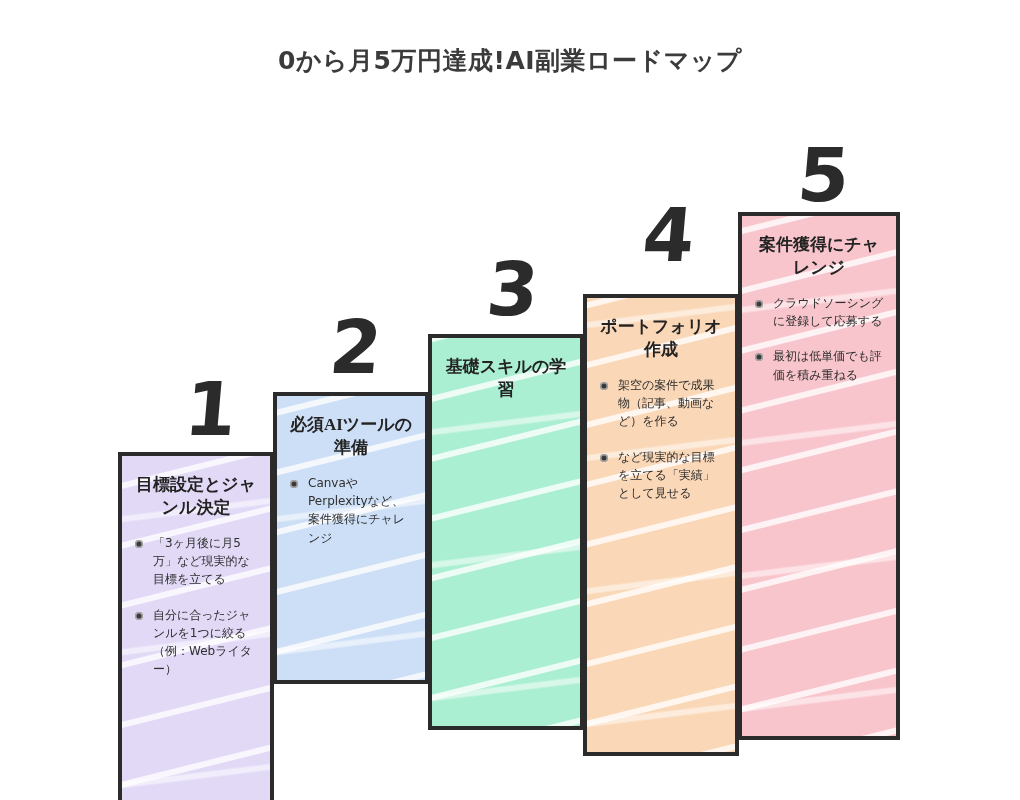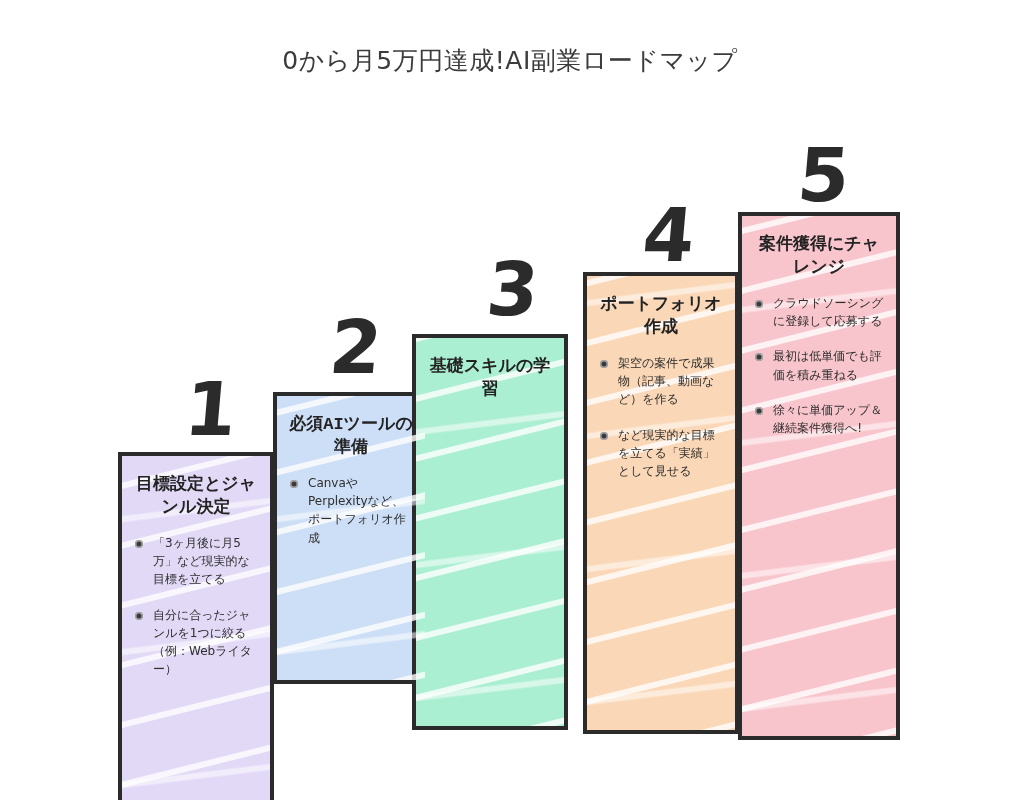--- a/index.html
+++ b/index.html
@@ -20,21 +20,21 @@
     height: 800px;
     background: #ffffff;
   }
   #title {
     position: absolute;
     left: 0;
     top: 44px;
     width: 1020px;
     text-align: center;
     font-size: 25px;
-    font-weight: normal;
+    font-weight: bold;
     color: #3b3b3b;
     letter-spacing: 0.5px;
     font-family: "DejaVu Sans", "Liberation Sans", sans-serif;
   }
   .step-col {
     position: absolute;
     box-sizing: border-box;
     border: 4px solid #2b2b2b;
     overflow: hidden;
   }
@@ -82,21 +82,21 @@
     z-index: 3;
     padding: 18px 12px 0 12px;
   }
   .col-head {
     text-align: center;
     font-weight: bold;
     font-size: 17px;
     line-height: 1.35;
     color: #232323;
     margin-bottom: 14px;
-    font-family: Liberation Mono, monospace;
+    font-family: Liberation Serif, serif;
   }
   .bullets {
     margin: 0;
     padding: 0;
     list-style: none;
   }
   .bullets li {
     position: relative;
     padding-left: 19px;
     margin-bottom: 17px;
@@ -149,37 +149,37 @@
   </div>
 
   <div class="step-num" style="left:330px; top:310px;">2</div>
   <div class="step-col" style="left:273px; top:392px; width:156px; height:292px;">
     <div class="col-fill" style="background:#cddff6;"></div>
     <div class="streaks"></div>
     <div class="streaks2"></div>
     <div class="col-content">
       <div class="col-head">必須AIツールの準備</div>
       <ul class="bullets">
-        <li><span class="dot"></span><span>CanvaやPerplexityなど、ポートフォリオ作成</span></li>
+        <li><span class="dot"></span><span>CanvaやPerplexityなど、案件獲得にチャレンジ</span></li>
       </ul>
     </div>
   </div>
 
   <div class="step-num" style="left:487px; top:252px;">3</div>
-  <div class="step-col" style="left:412px; top:334px; width:156px; height:396px;">
+  <div class="step-col" style="left:428px; top:334px; width:156px; height:396px;">
     <div class="col-fill" style="background:#abefd2;"></div>
     <div class="streaks"></div>
     <div class="streaks2"></div>
     <div class="col-content">
       <div class="col-head">基礎スキルの学習</div>
     </div>
   </div>
 
   <div class="step-num" style="left:643px; top:198px;">4</div>
-  <div class="step-col" style="left:583px; top:272px; width:156px; height:462px;">
+  <div class="step-col" style="left:583px; top:294px; width:156px; height:462px;">
     <div class="col-fill" style="background:#fad7b6;"></div>
     <div class="streaks"></div>
     <div class="streaks2"></div>
     <div class="col-content">
       <div class="col-head">ポートフォリオ作成</div>
       <ul class="bullets">
         <li><span class="dot"></span><span>架空の案件で成果物（記事、動画など）を作る</span></li>
         <li><span class="dot"></span><span>など現実的な目標を立てる「実績」として見せる</span></li>
       </ul>
     </div>
@@ -188,18 +188,17 @@
   <div class="step-num" style="left:798px; top:138px;">5</div>
   <div class="step-col" style="left:738px; top:212px; width:162px; height:528px;">
     <div class="col-fill" style="background:#f9c5cc;"></div>
     <div class="streaks"></div>
     <div class="streaks2"></div>
     <div class="col-content">
       <div class="col-head">案件獲得にチャレンジ</div>
       <ul class="bullets">
         <li><span class="dot"></span><span>クラウドソーシングに登録して応募する</span></li>
         <li><span class="dot"></span><span>最初は低単価でも評価を積み重ねる</span></li>
-        <li><span class="dot"></span><span>徐々に単価アップ＆継続案件獲得へ!</span></li>
       </ul>
     </div>
   </div>
 
 </div>
 
 </body></html>

